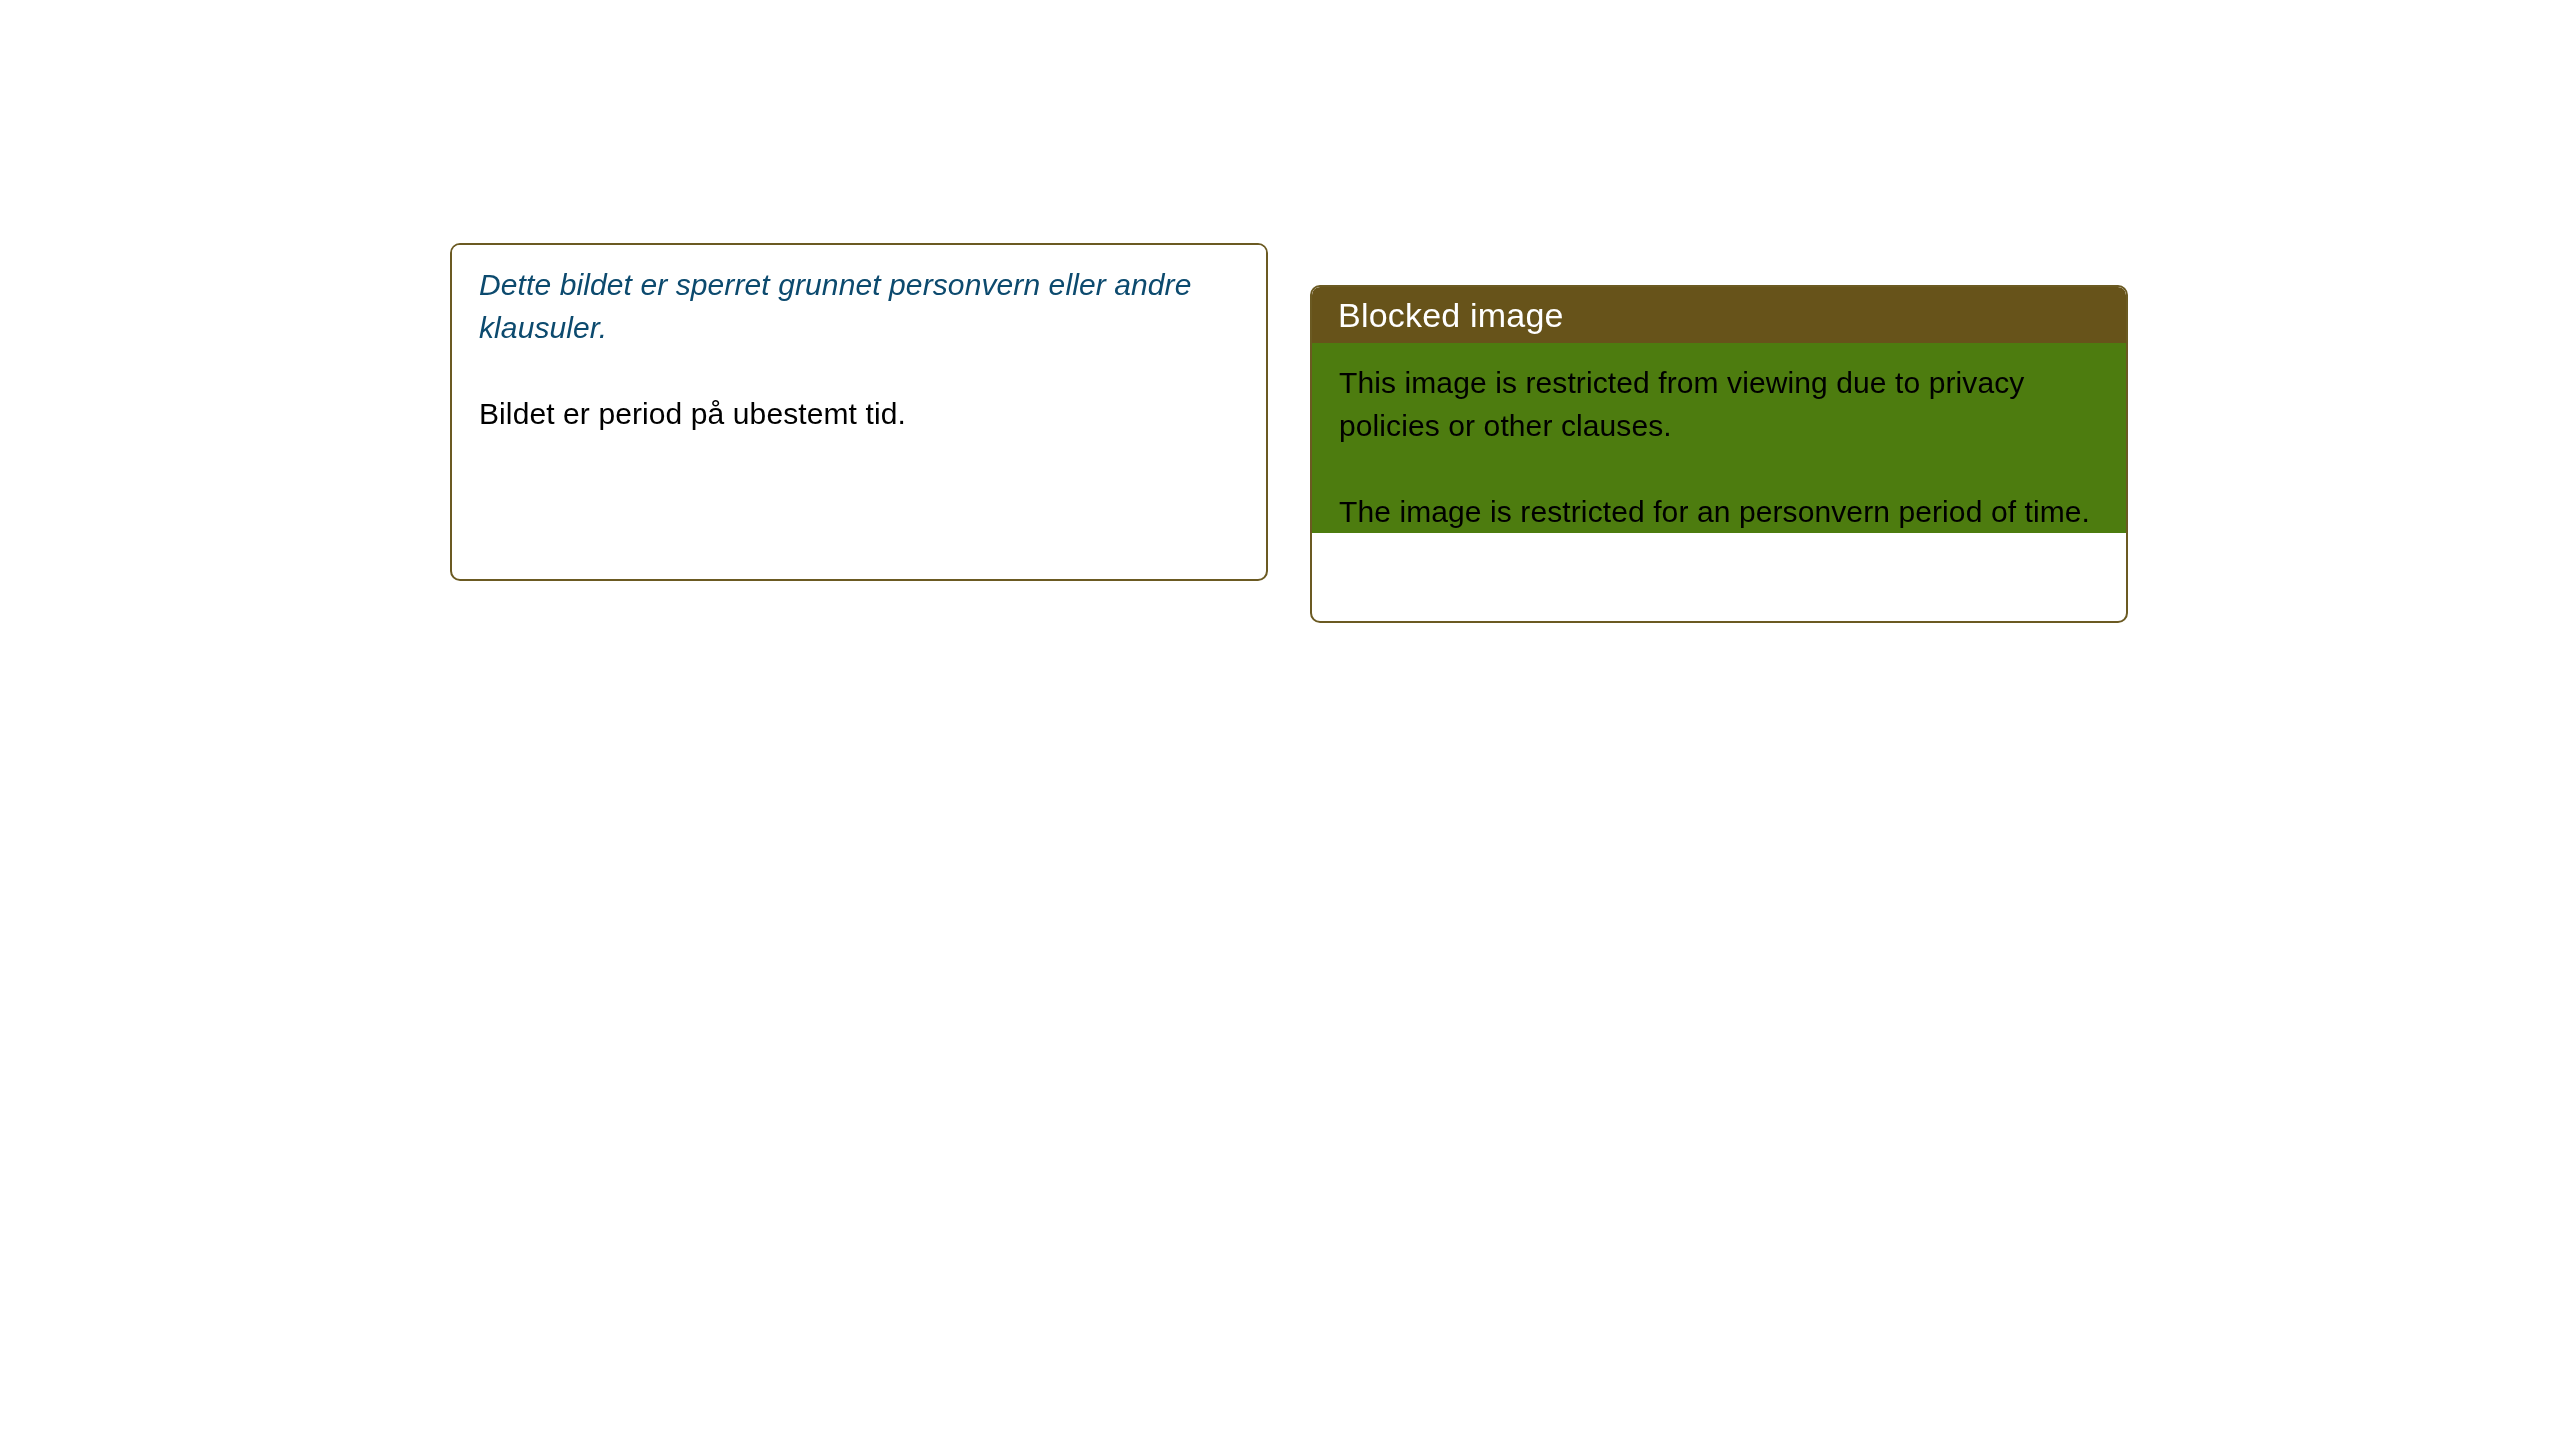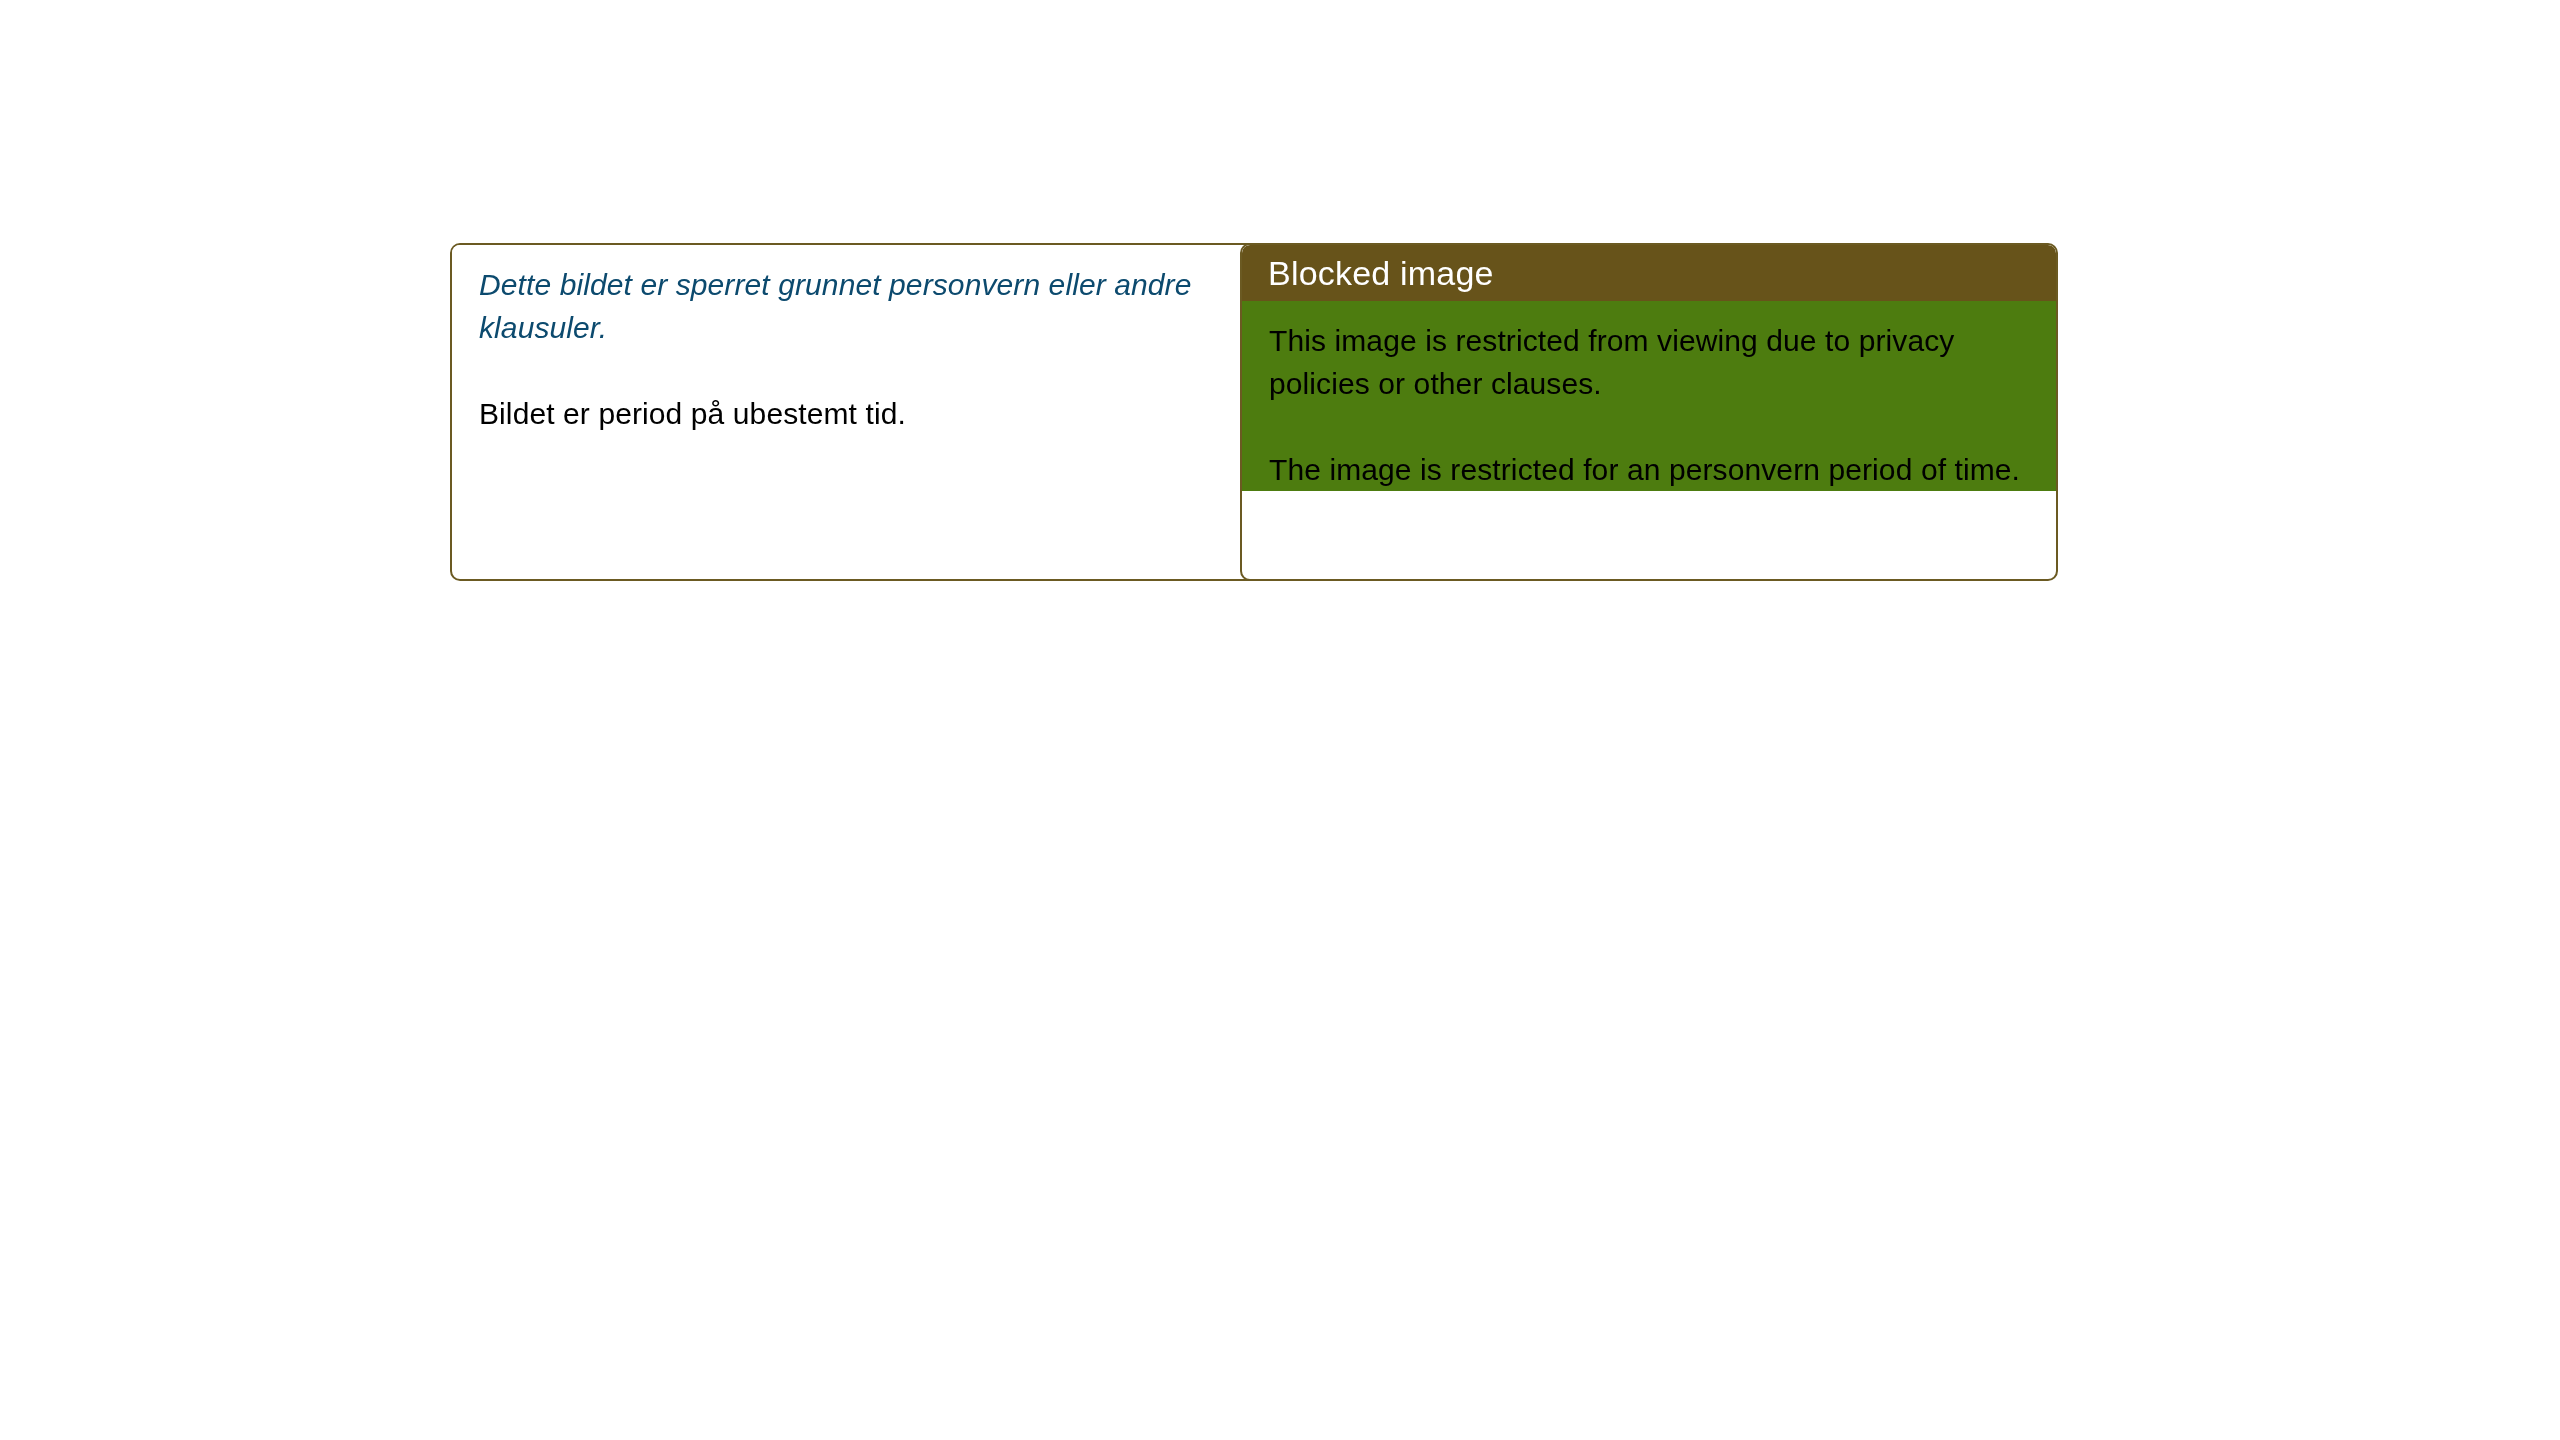--- a/index.html
+++ b/index.html
@@ -30,21 +30,21 @@
     position: absolute;
     top: 243px;
     box-sizing: border-box;
     background: #ffffff;
     border: 2px solid #6b5a22;
     border-radius: 10px;
     overflow: hidden;
   }
 
   #panel-no  { left: 450px;  width: 818px; height: 338px; }
-  #panel-en  { left: 1240px; width: 818px; height: 338px; }
+  #panel-en  { left: 1310px; width: 818px; height: 338px; margin-top: 42px; }
 
   .panel-header {
     box-sizing: border-box;
     height: 56px;
     background: #67531a;
     border-top-left-radius: 8px;
     border-top-right-radius: 8px;
     display: flex;
     align-items: center;
     padding: 0 0 0 26px;

